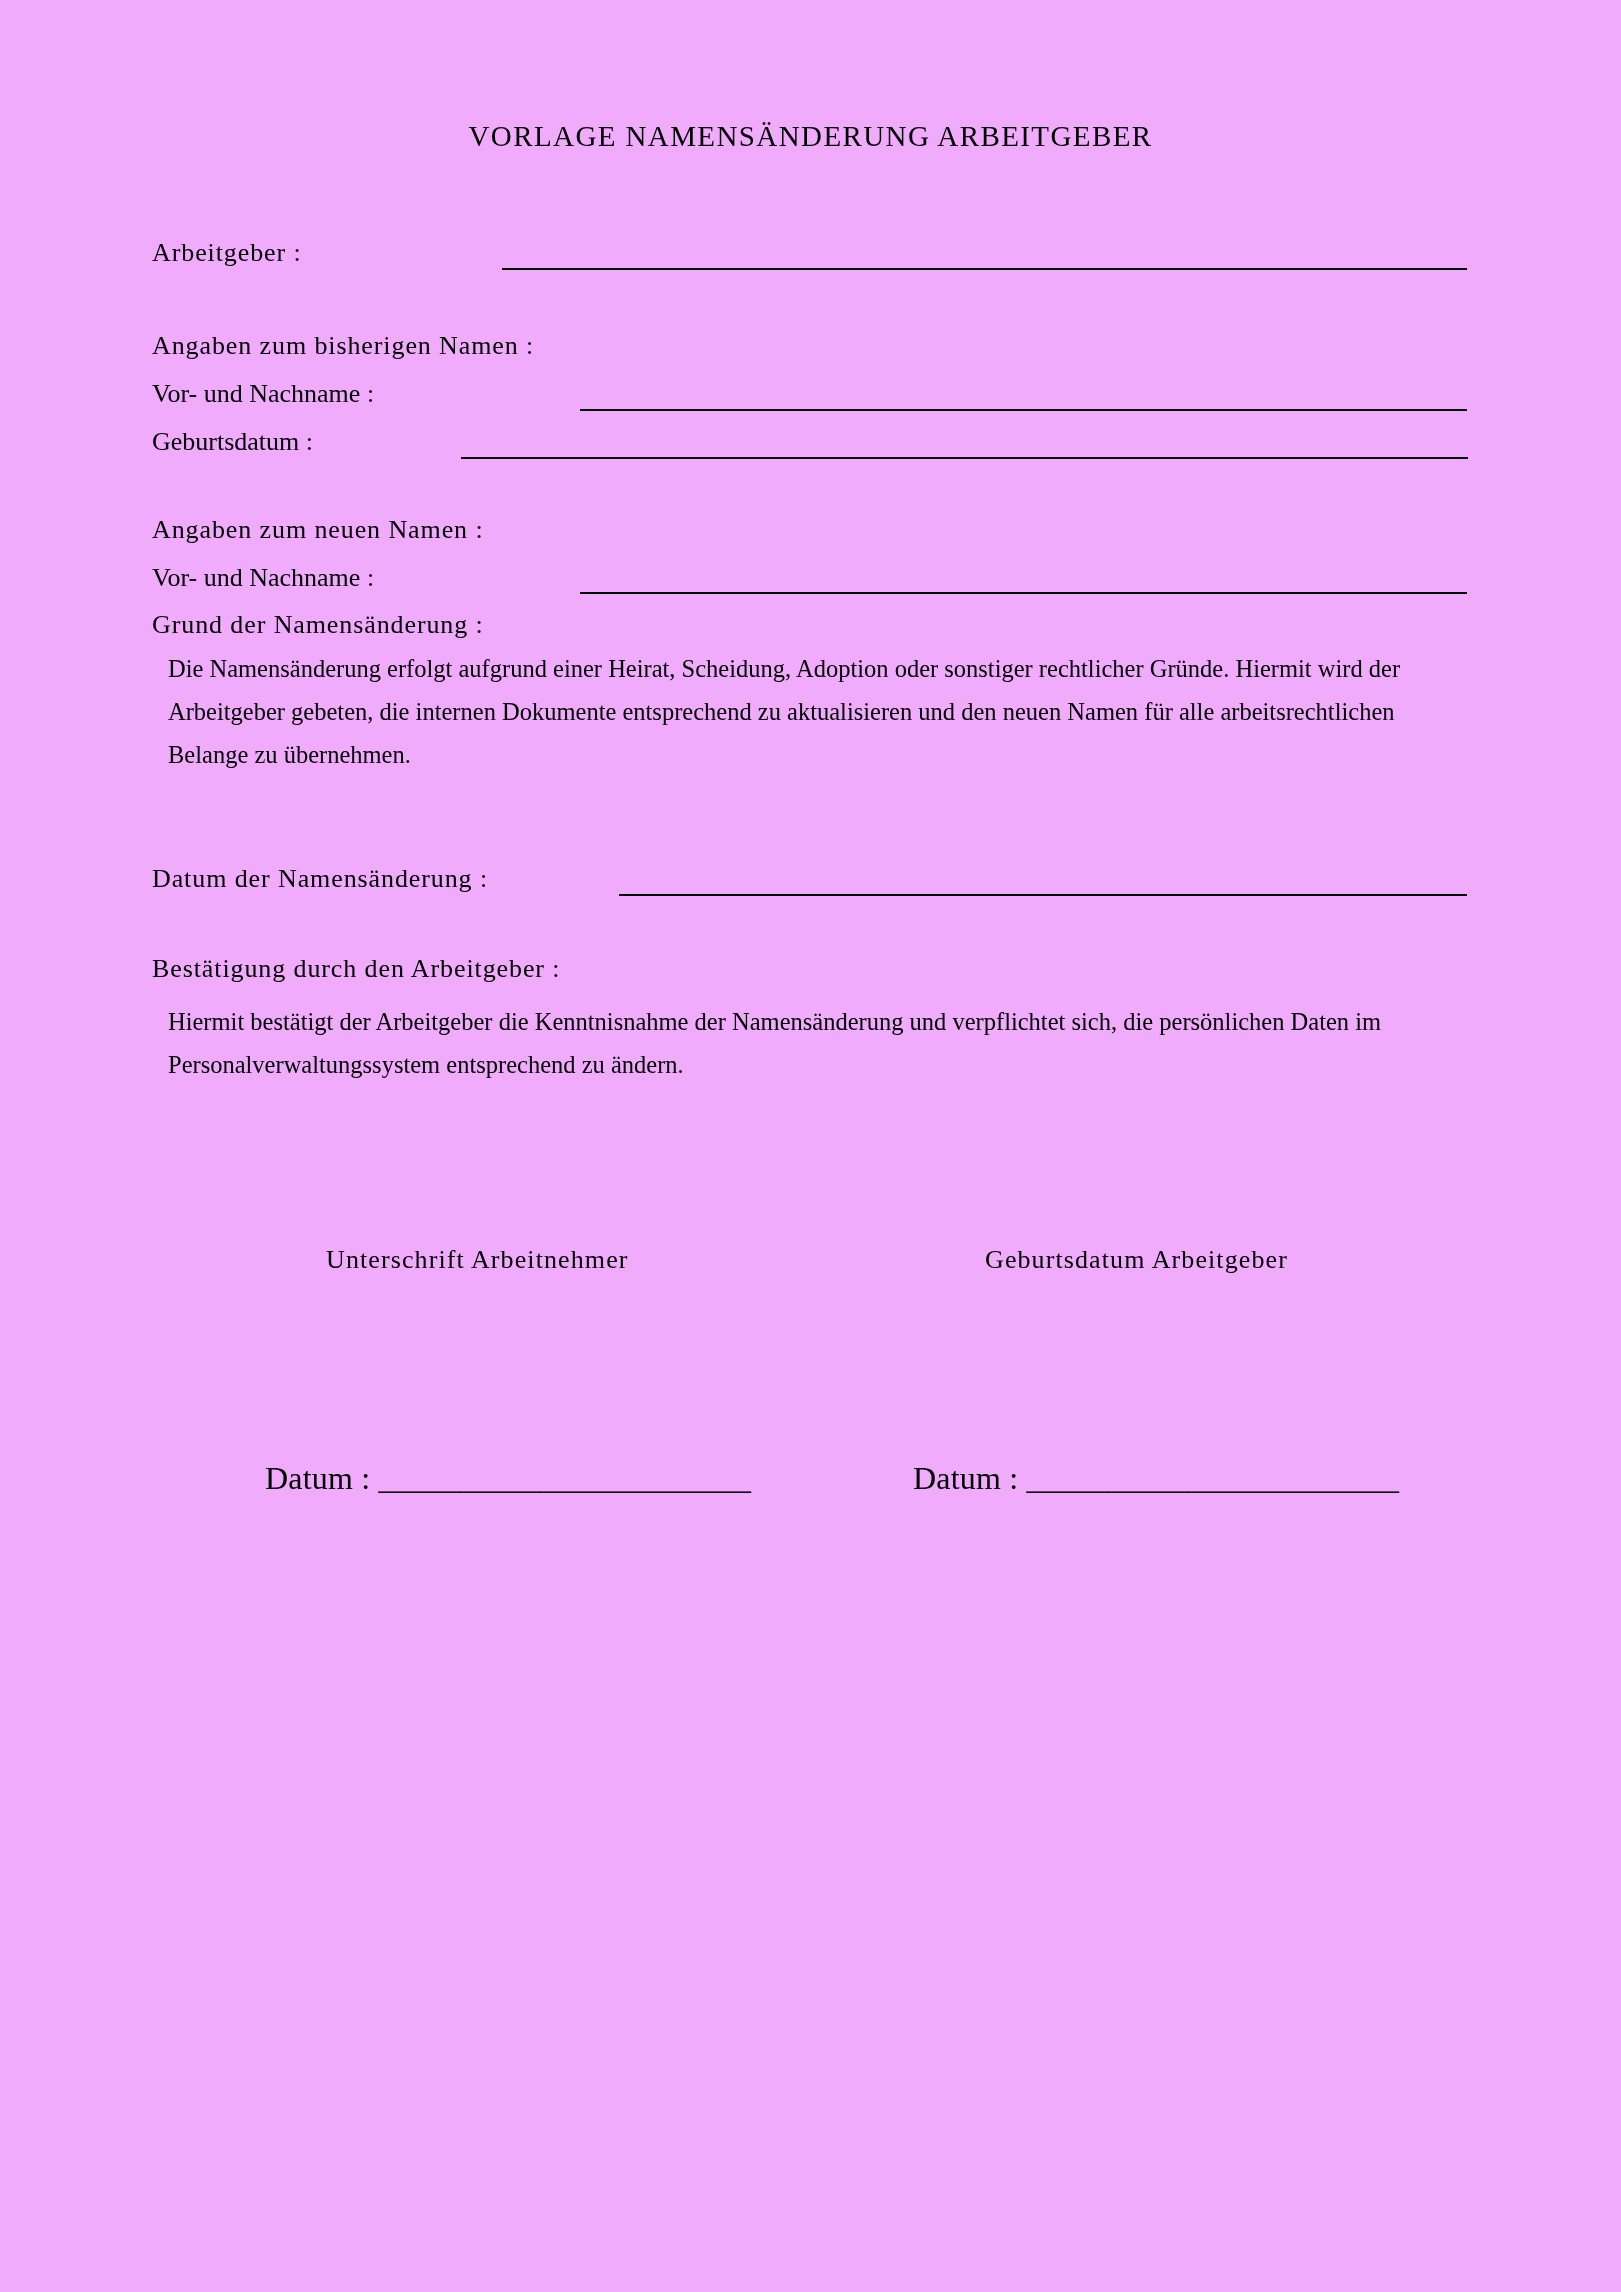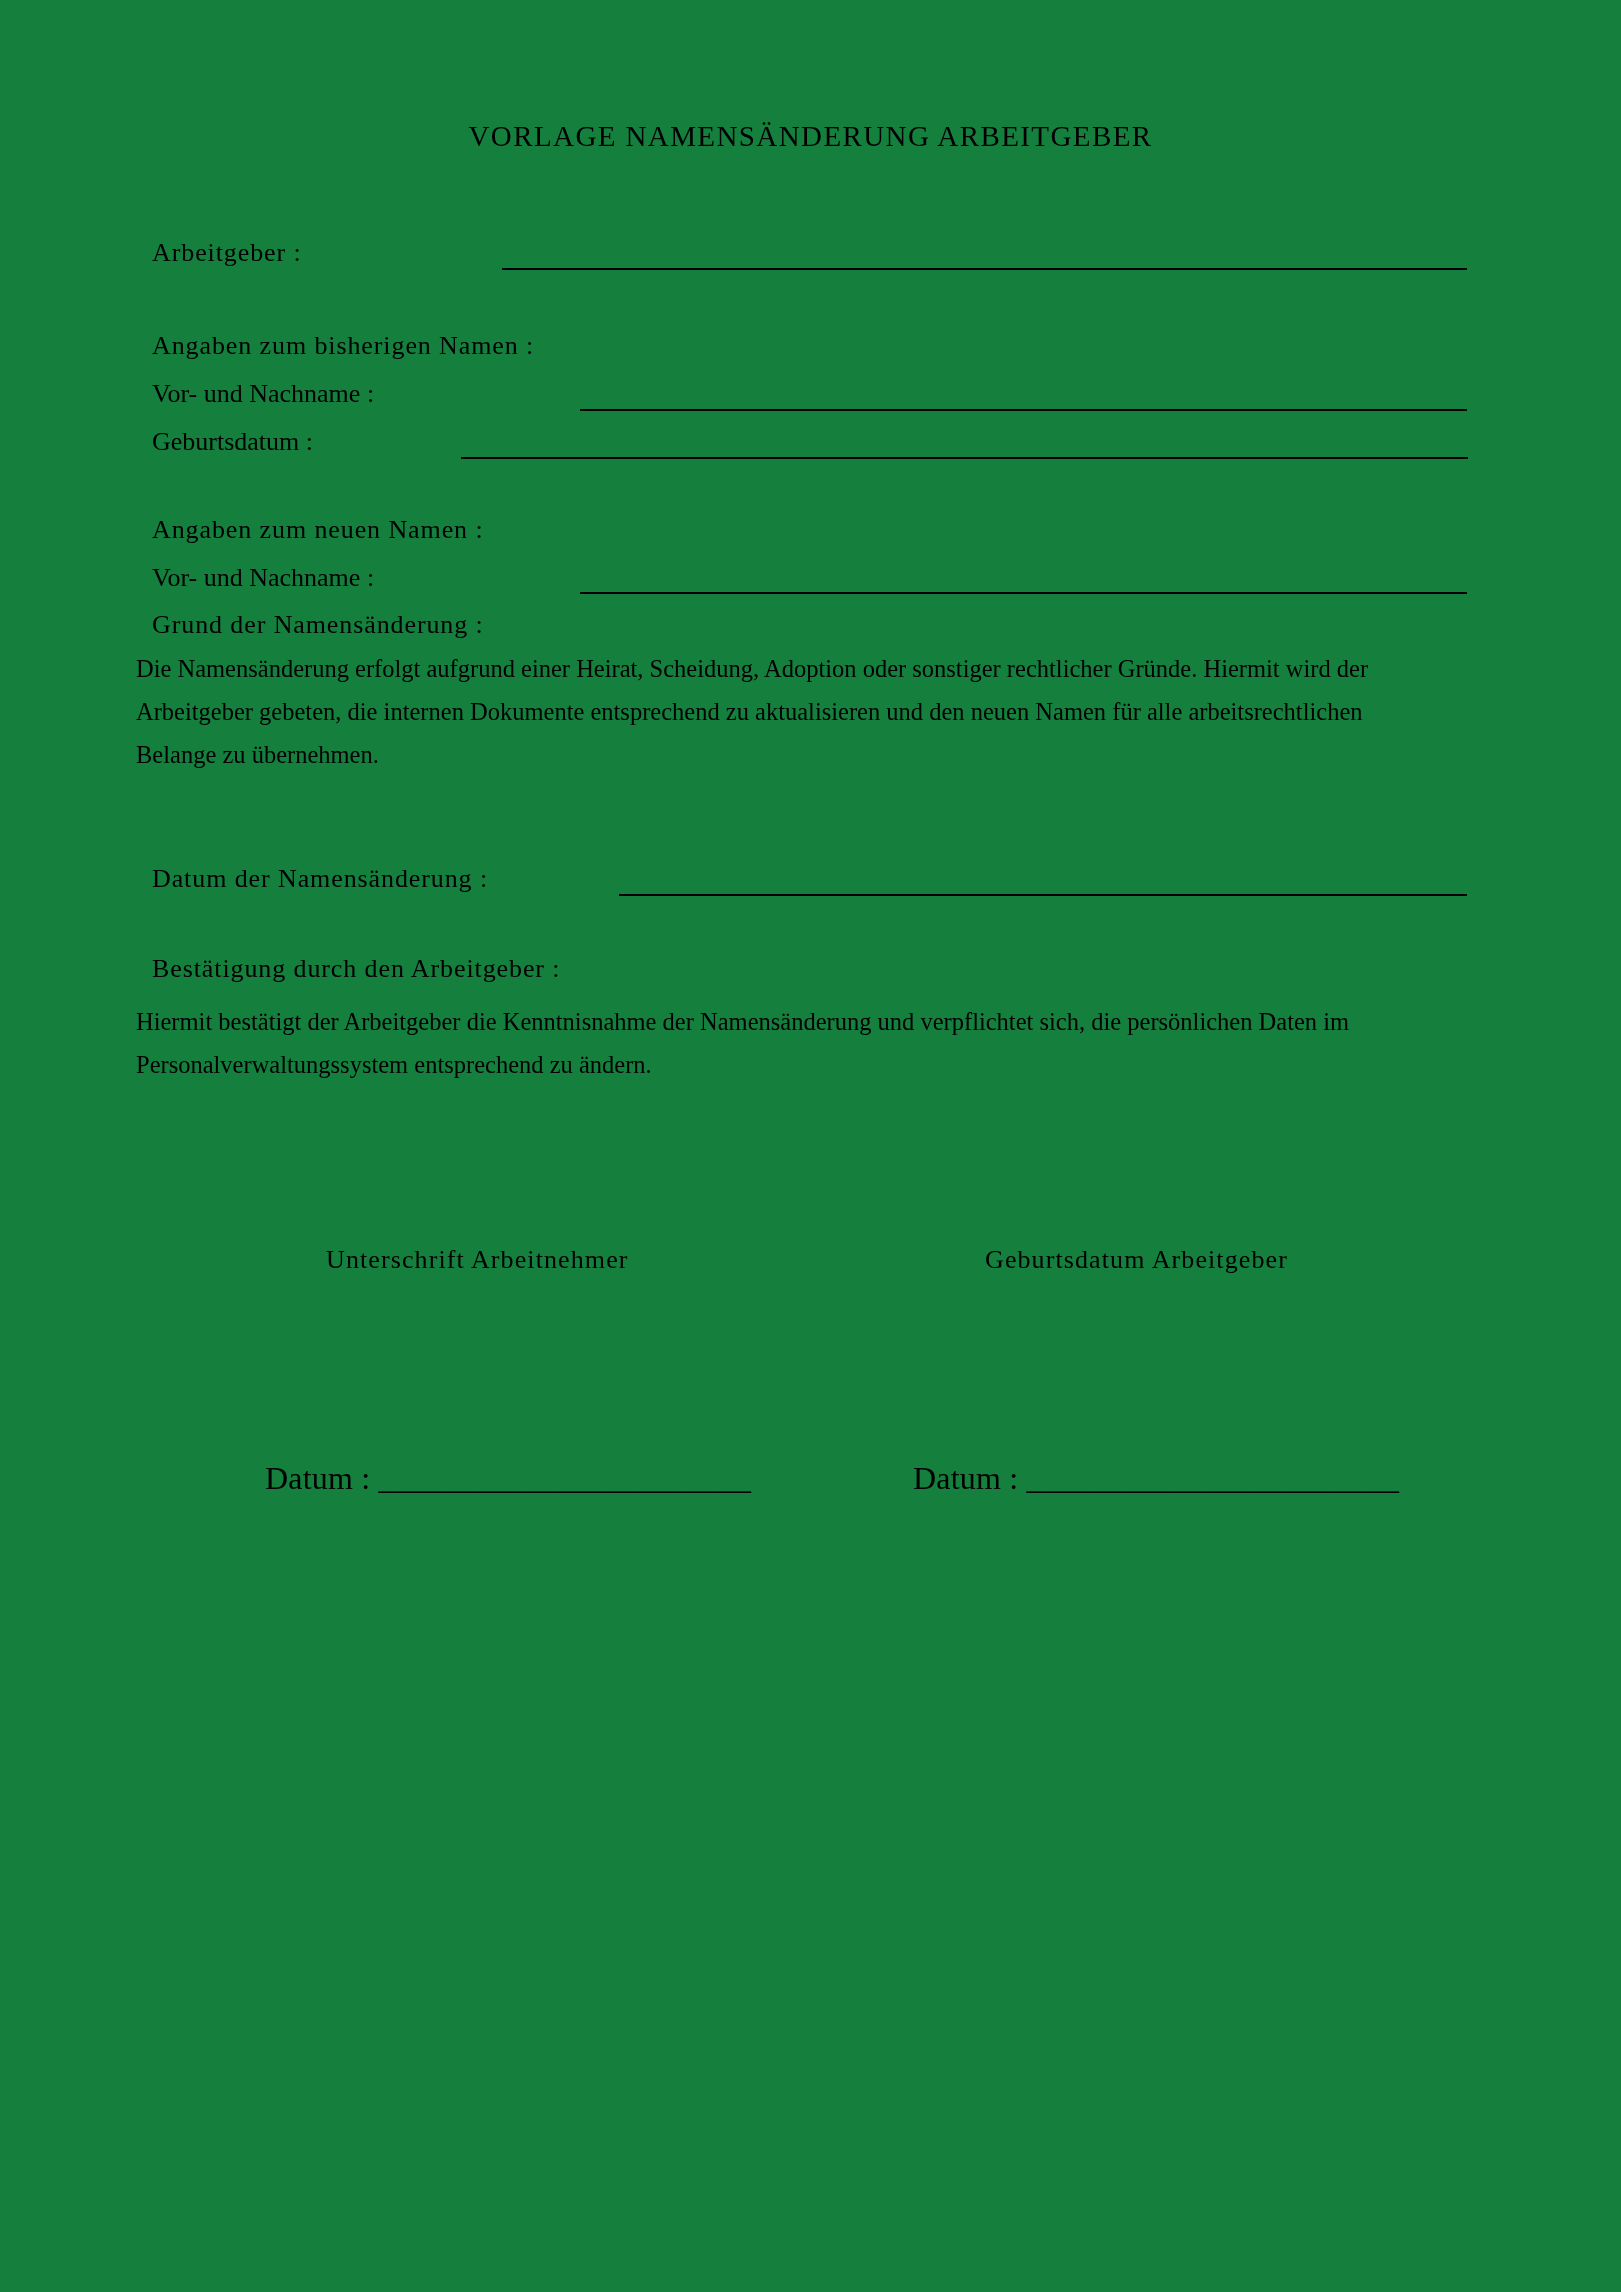--- a/index.html
+++ b/index.html
@@ -12,21 +12,21 @@
     height: 2293px;
     font-family: "Liberation Serif", "DejaVu Serif", serif;
     color: #000000;
     -webkit-font-smoothing: antialiased;
   }
 
   .page {
     position: relative;
     width: 1621px;
     height: 2293px;
-    background: #15803d;
+    background: #f0abfc;
     overflow: hidden;
   }
 
   
   .doc-title {
     position: absolute;
     top: 120px;
     left: 0;
     width: 1621px;
     text-align: center;
@@ -55,21 +55,21 @@
   
   .rule {
     position: absolute;
     height: 0;
     border-top: 2.9px solid #000000;
   }
 
   
   .para {
     position: absolute;
-    left: 136px;
+    left: 168px;
     width: 1294px;
     font-size: 24.5px;
     line-height: 43px;
     text-align: left;
   }
 
   
   .sig {
     position: absolute;
     font-size: 26px;

